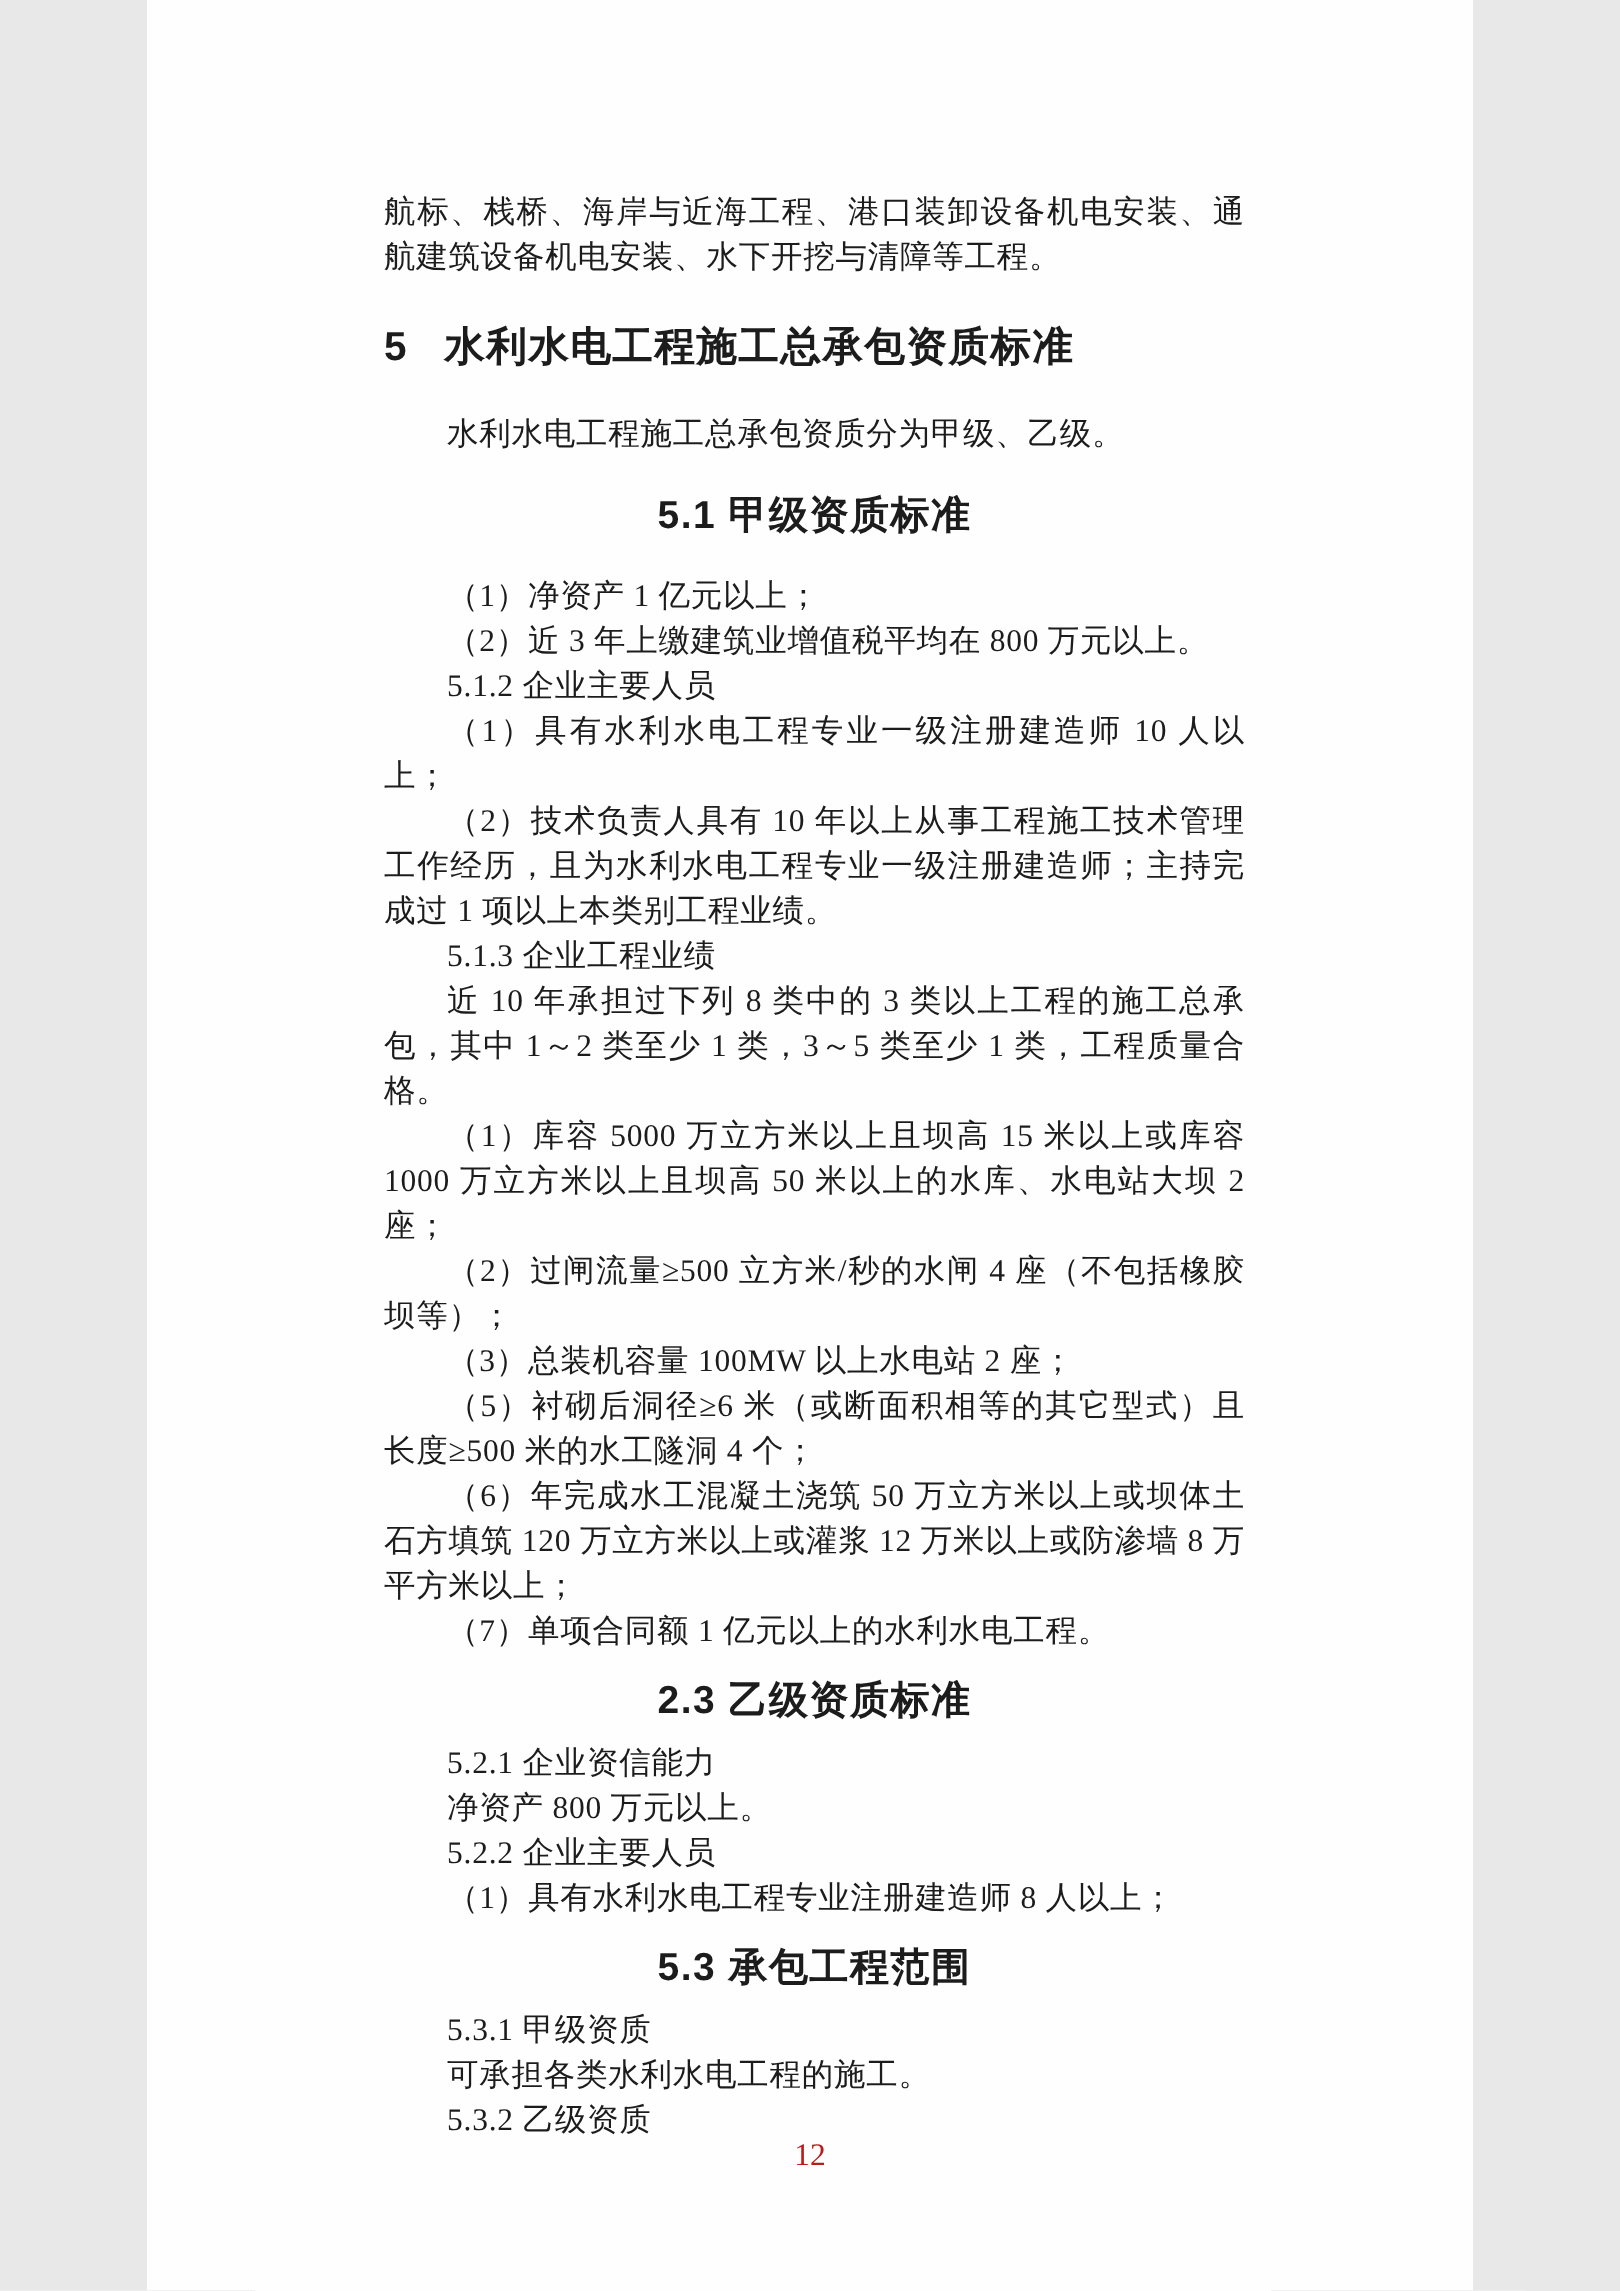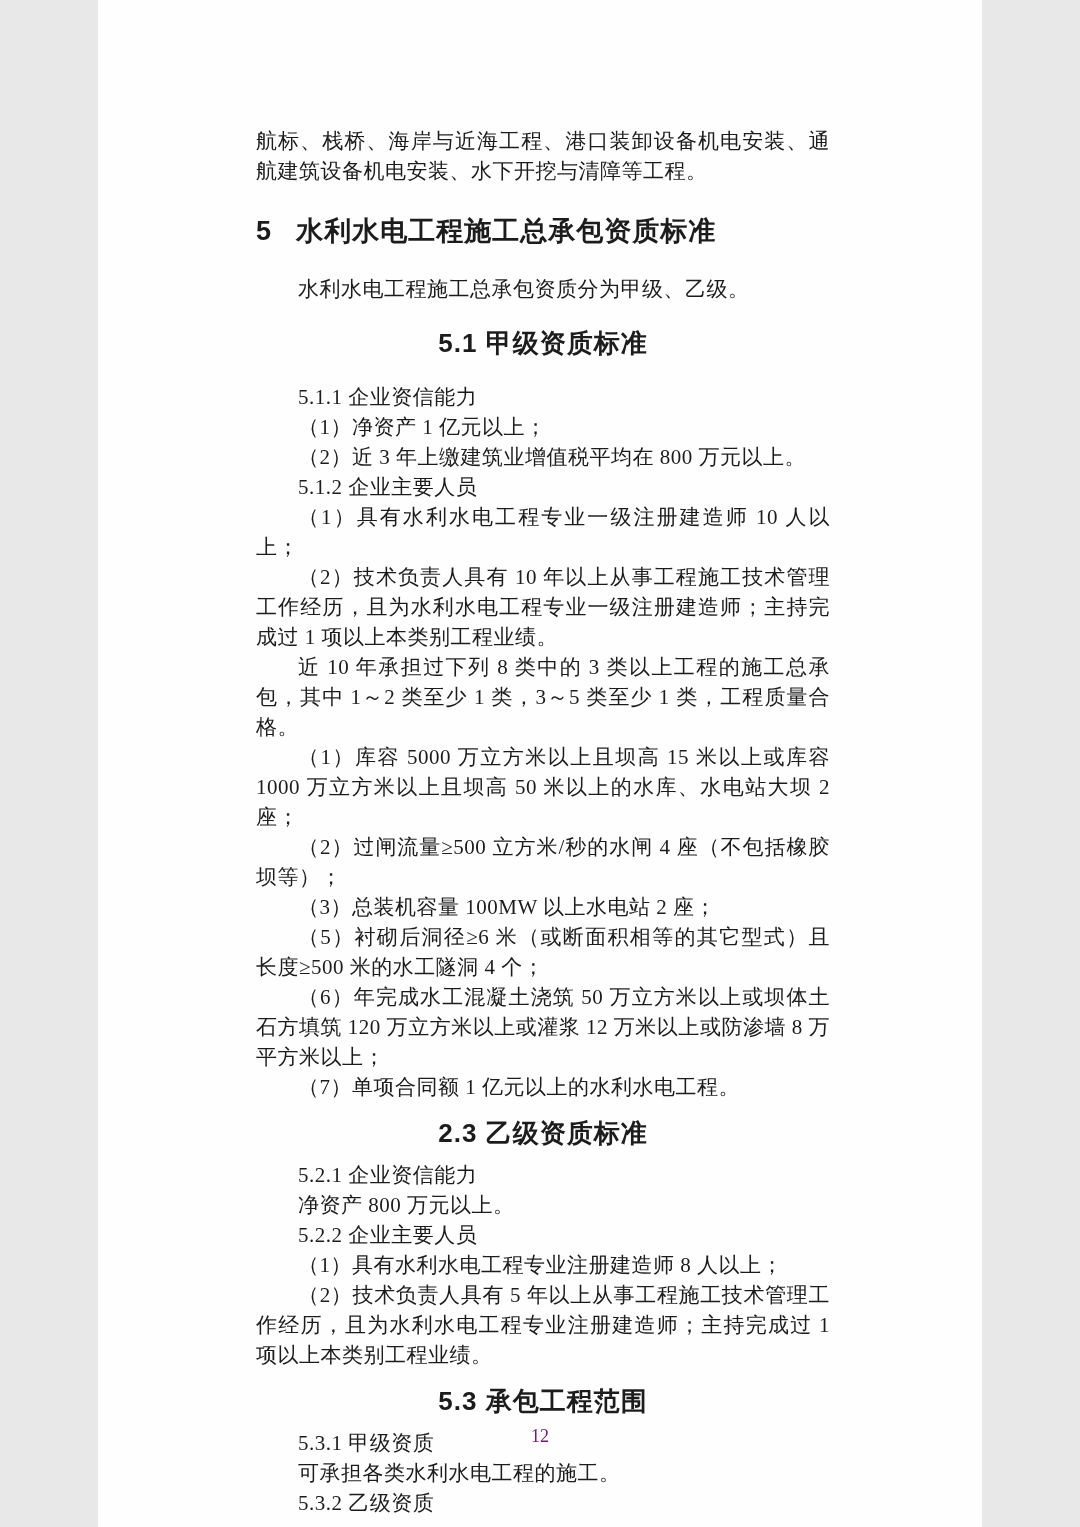--- a/index.html
+++ b/index.html
@@ -47,62 +47,61 @@
   .sh-3 { margin-top:16px; }
   .clause-block-1 { margin-top:24px; }
   .clause-block-2 { margin-top:12px; }
   .clause-block-3 { margin-top:12px; }
   .page-number {
     position:absolute;
     top:1424px;
     left:0;
     width:100%;
     text-align:center;
-    font-size:18px;
+    font-size:21px;
     line-height:24px;
-    color:#701a75;
+    color:#b91c1c;
   }
 </style>
 </head>
 <body>
 
 <div class="page">
 
   <p class="body-para noindent">航标、栈桥、海岸与近海工程、港口装卸设备机电安装、通航建筑设备机电安装、水下开挖与清障等工程。</p>
 
   <h1 class="chapter-heading"><span class="num">5</span><span>水利水电工程施工总承包资质标准</span></h1>
 
   <p class="body-para chapter-intro">水利水电工程施工总承包资质分为甲级、乙级。</p>
 
   <h2 class="section-heading sh-1">5.1 甲级资质标准</h2>
 
   <div class="clause-block-1">
-    <p class="body-para">5.1.1 企业资信能力</p>
     <p class="body-para">（1）净资产 1 亿元以上；</p>
     <p class="body-para">（2）近 3 年上缴建筑业增值税平均在 800 万元以上。</p>
     <p class="body-para">5.1.2 企业主要人员</p>
     <p class="body-para">（1）具有水利水电工程专业一级注册建造师 10 人以上；</p>
     <p class="body-para">（2）技术负责人具有 10 年以上从事工程施工技术管理工作经历，且为水利水电工程专业一级注册建造师；主持完成过 1 项以上本类别工程业绩。</p>
+    <p class="body-para">5.1.3 企业工程业绩</p>
     <p class="body-para">近 10 年承担过下列 8 类中的 3 类以上工程的施工总承包，其中 1～2 类至少 1 类，3～5 类至少 1 类，工程质量合格。</p>
     <p class="body-para">（1）库容 5000 万立方米以上且坝高 15 米以上或库容 1000 万立方米以上且坝高 50 米以上的水库、水电站大坝 2 座；</p>
     <p class="body-para">（2）过闸流量≥500 立方米/秒的水闸 4 座（不包括橡胶坝等）；</p>
     <p class="body-para">（3）总装机容量 100MW 以上水电站 2 座；</p>
     <p class="body-para">（5）衬砌后洞径≥6 米（或断面积相等的其它型式）且长度≥500 米的水工隧洞 4 个；</p>
     <p class="body-para">（6）年完成水工混凝土浇筑 50 万立方米以上或坝体土石方填筑 120 万立方米以上或灌浆 12 万米以上或防渗墙 8 万平方米以上；</p>
     <p class="body-para">（7）单项合同额 1 亿元以上的水利水电工程。</p>
   </div>
 
   <h2 class="section-heading sh-2">2.3 乙级资质标准</h2>
 
   <div class="clause-block-2">
     <p class="body-para">5.2.1 企业资信能力</p>
     <p class="body-para">净资产 800 万元以上。</p>
     <p class="body-para">5.2.2 企业主要人员</p>
     <p class="body-para">（1）具有水利水电工程专业注册建造师 8 人以上；</p>
-    <p class="body-para">（2）技术负责人具有 5 年以上从事工程施工技术管理工作经历，且为水利水电工程专业注册建造师；主持完成过 1 项以上本类别工程业绩。</p>
   </div>
 
   <h2 class="section-heading sh-3">5.3 承包工程范围</h2>
 
   <div class="clause-block-3">
     <p class="body-para">5.3.1 甲级资质</p>
     <p class="body-para">可承担各类水利水电工程的施工。</p>
     <p class="body-para">5.3.2 乙级资质</p>
   </div>
 

